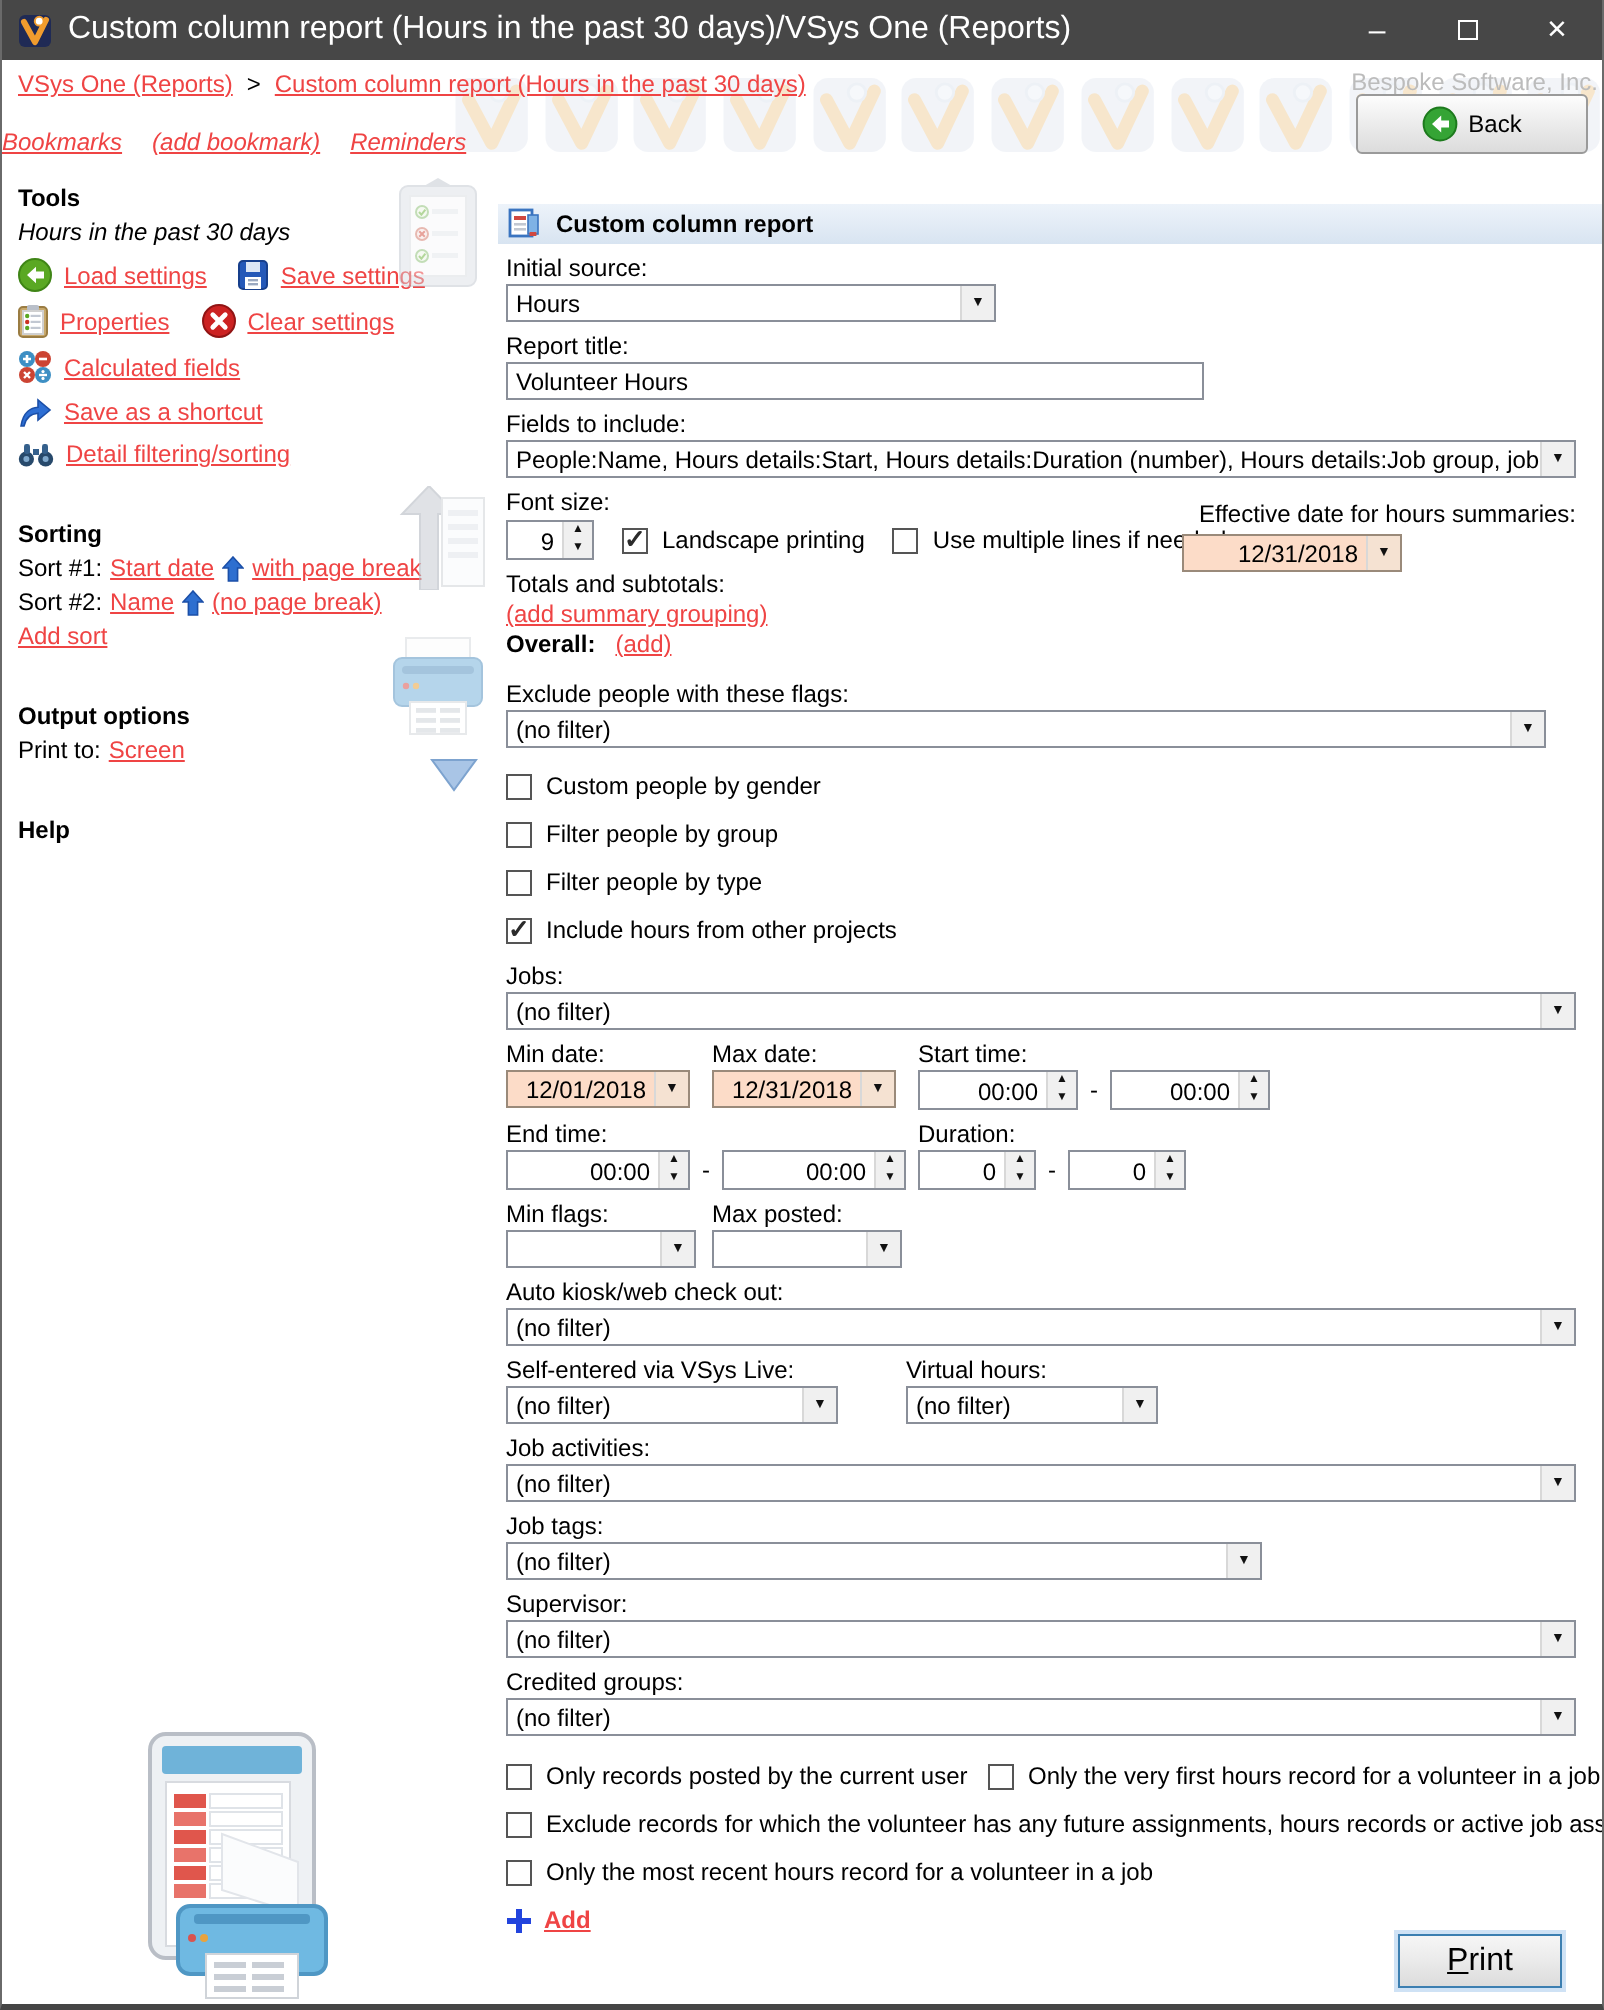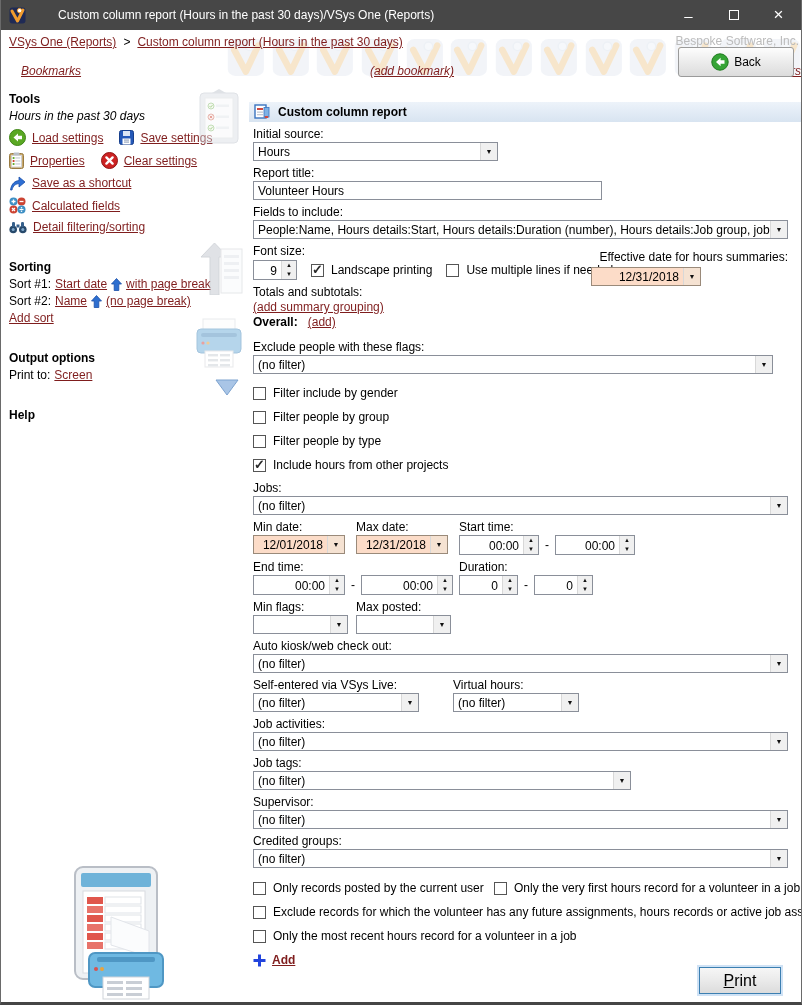--- a/index.html
+++ b/index.html
@@ -7,33 +7,33 @@
   body {
     width:802px; height:1005px; position:relative; background:#fff;
     font-family:"Liberation Sans", sans-serif; font-size:12px; color:#000;
     overflow:hidden;
   }
   .window { width:802px; height:1005px; border-left:1px solid #6a6a6a; border-right:1px solid #6a6a6a; border-bottom:3px solid #454545; overflow:hidden; position:relative; }
 
   
   .titlebar { height:30px; background:#474747; display:flex; align-items:center; padding-left:8px; }
   .titlebar .logo { width:17px; height:17px; margin-right:8px; flex:none; }
-  .titlebar .title { color:#fff; font-size:12px; flex:1; white-space:nowrap; overflow:hidden;margin-left:24px; }
+  .titlebar .title { color:#fff; font-size:16px; flex:1; white-space:nowrap; overflow:hidden; }
   .winbtns { display:flex; height:30px; flex:none; }
   .winbtn { width:45px; height:30px; display:flex; align-items:center; justify-content:center; color:#fff; cursor:default; }
   .winbtn.min { font-size:15px; }
   .winbtn.close { font-size:17px; }
   .maxbox { width:10px; height:10px; border:1px solid #fff; display:block; }
 
   
   .topstrip { position:relative; height:55px; background:#fff; overflow:hidden; }
   .watermark { position:absolute; top:1px; left:226px; right:0; bottom:0; display:flex; gap:7px; opacity:.5; z-index:0; overflow:hidden; }
   .breadcrumb { position:relative; z-index:2; padding:5px 0 0 8px; display:flex; gap:7px; align-items:center; white-space:nowrap; }
-  .linksrow { position:relative; z-index:2; padding:15px 0 0 20px; display:flex; gap:15px; font-style:italic; white-space:nowrap;justify-content:space-between; }
-  a.lnk, .lnk { color:#7f1d1d; text-decoration:underline; cursor:pointer; }
+  .linksrow { position:relative; z-index:2; padding:15px 0 0 0; display:flex; gap:15px; font-style:italic; white-space:nowrap; }
+  a.lnk, .lnk { color:#ef4444; text-decoration:underline; cursor:pointer; }
   .company { position:absolute; top:4px; right:2px; color:#bcbcbc; z-index:2; font-size:12px; }
   .back-btn { position:absolute; top:17px; right:7px; width:116px; height:30px; z-index:3;
     background:linear-gradient(#fdfdfd,#eaeaea 55%,#dcdcdc); border:1px solid #9a9a9a; border-radius:3px;
     display:flex; align-items:center; justify-content:center; gap:5px; cursor:pointer; }
 
   
   .content { display:flex; height:988px; }
   .sidebar { width:248px; position:relative; padding:3px 0 0 8px; flex:none; }
   .main { width:554px; position:relative; padding:0 15px 0 4px; flex:none; }
 
@@ -244,40 +244,40 @@
         <div class="pair gap14">
           <svg width="17" height="17" viewBox="0 0 17 17">
             <circle cx="8.5" cy="8.5" r="8" fill="#cc2222" stroke="#911414"></circle>
             <path d="M5.4 5.4 L11.6 11.6 M11.6 5.4 L5.4 11.6" stroke="#fff" stroke-width="2.4" stroke-linecap="round"></path>
           </svg>
           <span class="lnk">Clear settings</span>
         </div>
       </div>
 
       <div class="srow">
-        <svg width="17" height="16" viewBox="0 0 17 16">
-          <path d="M1.5 15 C2.5 8 6.5 5.8 10 5.6 L10 2 L16 7 L10 12 L10 8.6 C7 8.8 4 10.5 3 15 Z" fill="#2e6fd4" stroke="#1b4fa8" stroke-width="0.8"></path>
-        </svg>
-        <span class="lnk">Save as a shortcut</span>
-      </div>
-
-      <div class="srow">
         <svg width="17" height="17" viewBox="0 0 17 17">
           <circle cx="4.5" cy="4.5" r="4" fill="#3d8fc4"></circle>
             <path d="M2.5 4.5 H6.5 M4.5 2.5 V6.5" stroke="#fff" stroke-width="1.3"></path>
           <circle cx="12.5" cy="4.5" r="4" fill="#cc4433"></circle>
             <path d="M10.5 4.5 H14.5" stroke="#fff" stroke-width="1.3"></path>
           <circle cx="4.5" cy="12.5" r="4" fill="#cc4433"></circle>
             <path d="M3 11 L6 14 M6 11 L3 14" stroke="#fff" stroke-width="1.2"></path>
           <circle cx="12.5" cy="12.5" r="4" fill="#3d8fc4"></circle>
             <path d="M10.5 12.5 H14.5" stroke="#fff" stroke-width="1.2"></path>
             <circle cx="12.5" cy="10.8" r="0.8" fill="#fff"></circle>
             <circle cx="12.5" cy="14.2" r="0.8" fill="#fff"></circle>
         </svg>
         <span class="lnk">Calculated fields</span>
+      </div>
+
+      <div class="srow">
+        <svg width="17" height="16" viewBox="0 0 17 16">
+          <path d="M1.5 15 C2.5 8 6.5 5.8 10 5.6 L10 2 L16 7 L10 12 L10 8.6 C7 8.8 4 10.5 3 15 Z" fill="#2e6fd4" stroke="#1b4fa8" stroke-width="0.8"></path>
+        </svg>
+        <span class="lnk">Save as a shortcut</span>
       </div>
 
       <div class="srow">
         <svg width="18" height="13" viewBox="0 0 18 13">
           <circle cx="4.2" cy="8.5" r="3.8" fill="#27496b"></circle>
           <circle cx="13.8" cy="8.5" r="3.8" fill="#27496b"></circle>
           <rect x="3" y="1" width="3" height="5" rx="1.2" fill="#35608c"></rect>
           <rect x="12" y="1" width="3" height="5" rx="1.2" fill="#35608c"></rect>
           <rect x="7.5" y="3.5" width="3" height="3" fill="#35608c"></rect>
           <circle cx="4.2" cy="8.5" r="1.5" fill="#7fa8cc"></circle>
@@ -452,21 +452,21 @@
       </div>
 
       <div class="lbl" style="margin-top:12px;">Exclude people with these flags:</div>
       <div class="combo w520">
         <span class="ct">(no filter)</span>
         <span class="ca">▼</span>
       </div>
 
       <div class="cbrow" style="margin-top:12px;">
         <span class="cb"></span>
-        <span>Filter include by gender</span>
+        <span>Custom people by gender</span>
       </div>
       <div class="cbrow">
         <span class="cb"></span>
         <span>Filter people by group</span>
       </div>
       <div class="cbrow">
         <span class="cb"></span>
         <span>Filter people by type</span>
       </div>
       <div class="cbrow">

